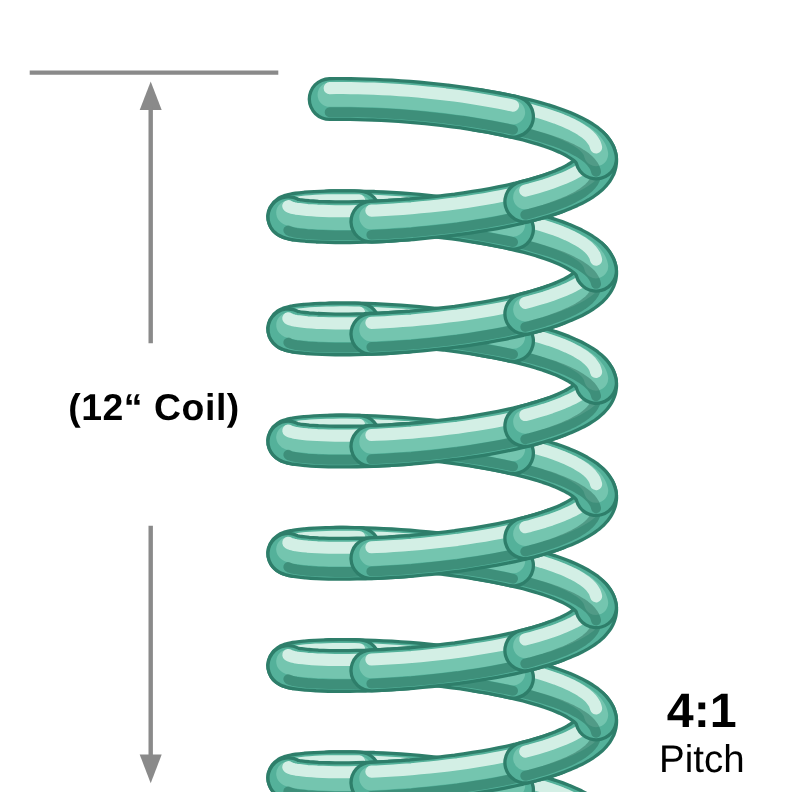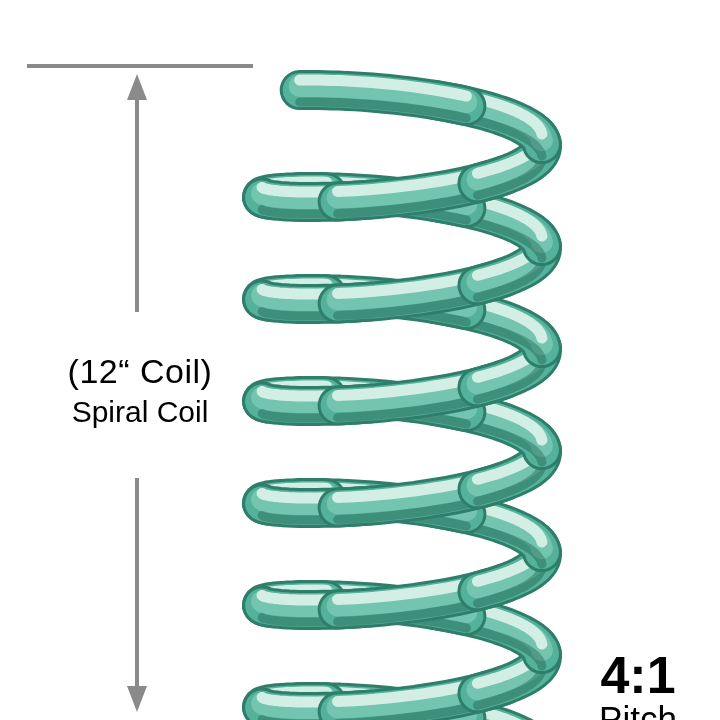--- a/index.html
+++ b/index.html
@@ -24,39 +24,38 @@
     text-align: center;
     color: #000;
   }
   .dim-label {
     left: 20px;
     top: 350px;
     width: 240px;
   }
   .dim-size {
     font-size: 34px;
-    font-weight: 400;
+    font-weight: 700;
     line-height: 42px;
     letter-spacing: 0.5px;
   }
   .dim-name {
     font-size: 30px;
     font-weight: 400;
     line-height: 40px;
   }
   .pitch-label {
     left: 570px;
     top: 622px;
     width: 136px;
   }
   .pitch-ratio {
-    font-size: 52px;
+    font-size: 44px;
     font-weight: 700;
     line-height: 50px;
-    margin-top: 28px;
   }
   .pitch-name {
     font-size: 35px;
     font-weight: 400;
     line-height: 38px;
   }
 </style>
 </head>
 <body style="background: rgb(255, 255, 255);">
 
@@ -266,21 +265,20 @@
         <path d="M299.7,90.1 L305.6,90.0 L311.9,90.0 L318.5,90.1 L325.4,90.2 L332.5,90.4 L339.9,90.6 L347.6,91.0 L355.4,91.4 L363.4,91.9 L371.6,92.5 L379.8,93.2 L388.1,94.0 L396.5,94.9 L404.9,95.8 L413.3,96.9 L421.6,98.0 L429.9,99.3 L438.1,100.6 L446.1,102.0 L454.0,103.5 L461.7,105.0 L466.4,106.1" fill="none" stroke="#2e7e6a" stroke-width="40" stroke-linecap="round" stroke-linejoin="round"></path>
         <path d="M299.7,90.1 L305.6,90.0 L311.9,90.0 L318.5,90.1 L325.4,90.2 L332.5,90.4 L339.9,90.6 L347.6,91.0 L355.4,91.4 L363.4,91.9 L371.6,92.5 L379.8,93.2 L388.1,94.0 L396.5,94.9 L404.9,95.8 L413.3,96.9 L421.6,98.0 L429.9,99.3 L438.1,100.6 L446.1,102.0 L454.0,103.5 L461.7,105.0 L466.4,106.1" fill="none" stroke="#54b19a" stroke-width="34" stroke-linecap="round" stroke-linejoin="round"></path>
         <path d="M299.7,90.1 L305.6,90.0 L311.9,90.0 L318.5,90.1 L325.4,90.2 L332.5,90.4 L339.9,90.6 L347.6,91.0 L355.4,91.4 L363.4,91.9 L371.6,92.5 L379.8,93.2 L388.1,94.0 L396.5,94.9 L404.9,95.8 L413.3,96.9 L421.6,98.0 L429.9,99.3 L438.1,100.6 L446.1,102.0 L454.0,103.5 L461.7,105.0 L466.4,106.1" fill="none" stroke="#74c5af" stroke-width="22" stroke-linecap="round" stroke-linejoin="round" transform="translate(0,-4)"></path>
         <path d="M299.7,90.1 L305.6,90.0 L311.9,90.0 L318.5,90.1 L325.4,90.2 L332.5,90.4 L339.9,90.6 L347.6,91.0 L355.4,91.4 L363.4,91.9 L371.6,92.5 L379.8,93.2 L388.1,94.0 L396.5,94.9 L404.9,95.8 L413.3,96.9 L421.6,98.0 L429.9,99.3 L438.1,100.6 L446.1,102.0 L454.0,103.5 L461.7,105.0 L466.4,106.1" fill="none" stroke="#d8f1e8" stroke-width="11" stroke-linecap="round" stroke-linejoin="round" transform="translate(0,-10)" opacity="0.95"></path>
         <path d="M299.7,90.1 L305.6,90.0 L311.9,90.0 L318.5,90.1 L325.4,90.2 L332.5,90.4 L339.9,90.6 L347.6,91.0 L355.4,91.4 L363.4,91.9 L371.6,92.5 L379.8,93.2 L388.1,94.0 L396.5,94.9 L404.9,95.8 L413.3,96.9 L421.6,98.0 L429.9,99.3 L438.1,100.6 L446.1,102.0 L454.0,103.5 L461.7,105.0 L466.4,106.1" fill="none" stroke="#1d5c4c" stroke-width="9" stroke-linecap="round" stroke-linejoin="round" transform="translate(0,12)" opacity="0.4"></path>
       </g>
   </svg>
 
   <div class="label-block dim-label label-text" style="color: rgb(0, 0, 0);">
     <div class="dim-size">(12“ Coil)</div>
-    <div class="dim-name">Spiral Coil</div>
   </div>
 
   <div class="label-block pitch-label label-text" style="color: rgb(0, 0, 0);">
     <div class="pitch-ratio">4:1</div>
     <div class="pitch-name">Pitch</div>
   </div>
 
 </div>
 
 </body></html>

